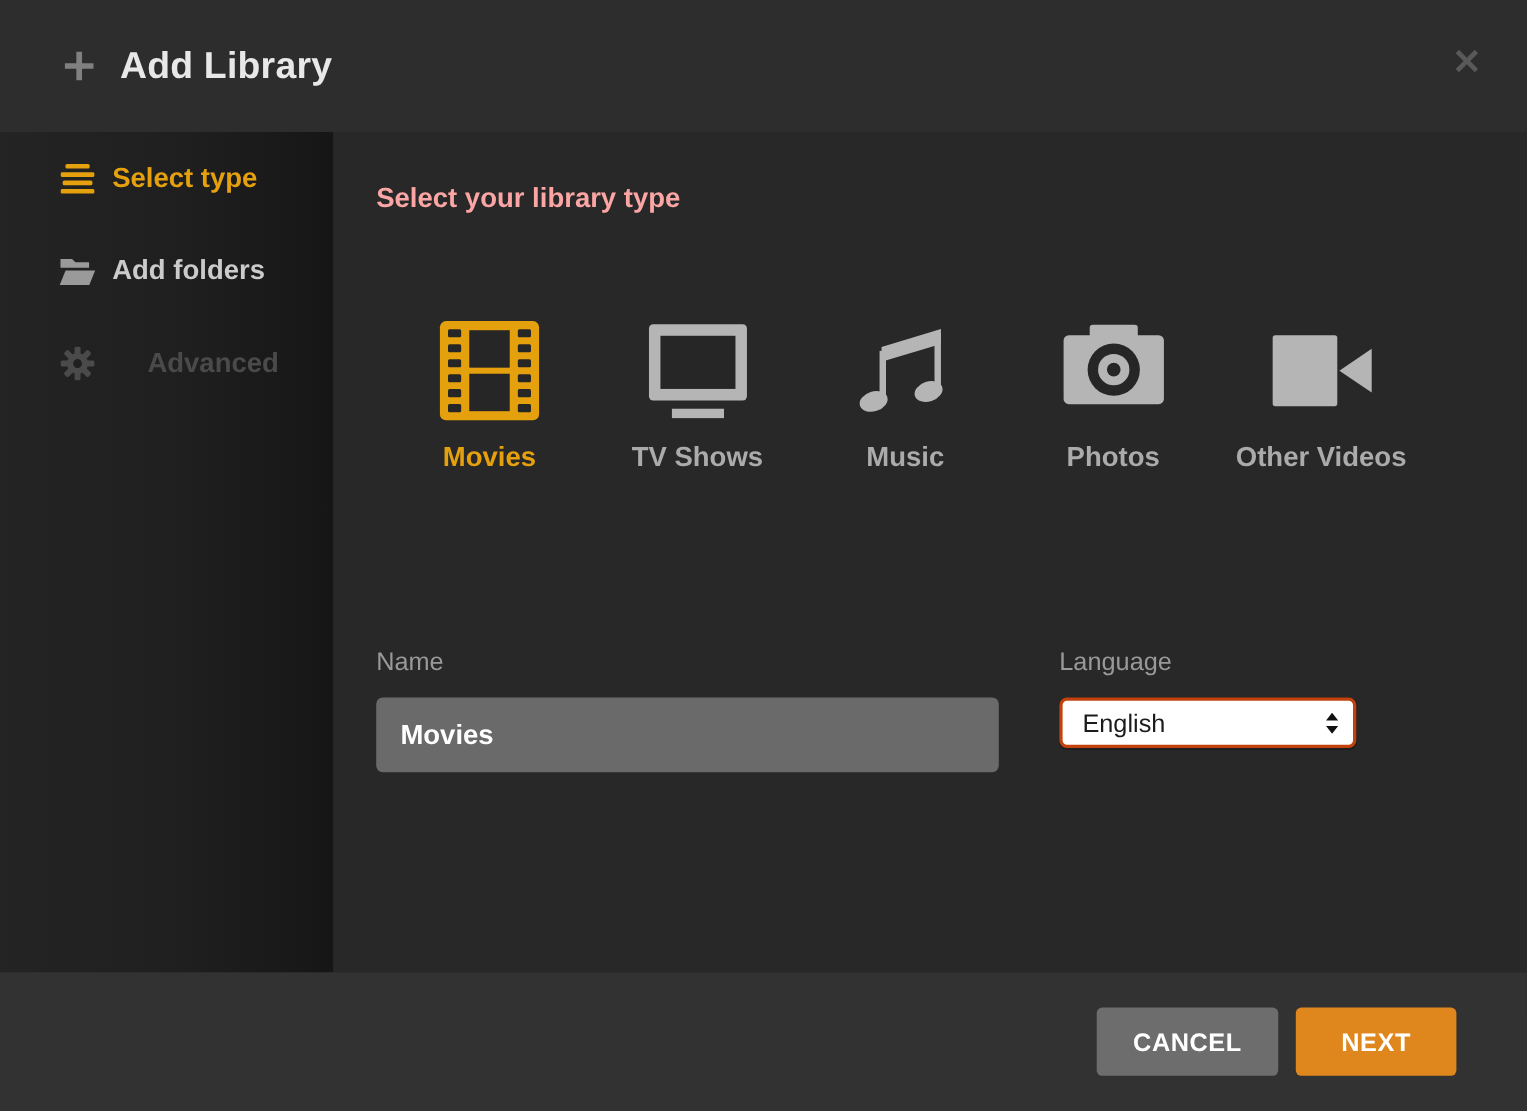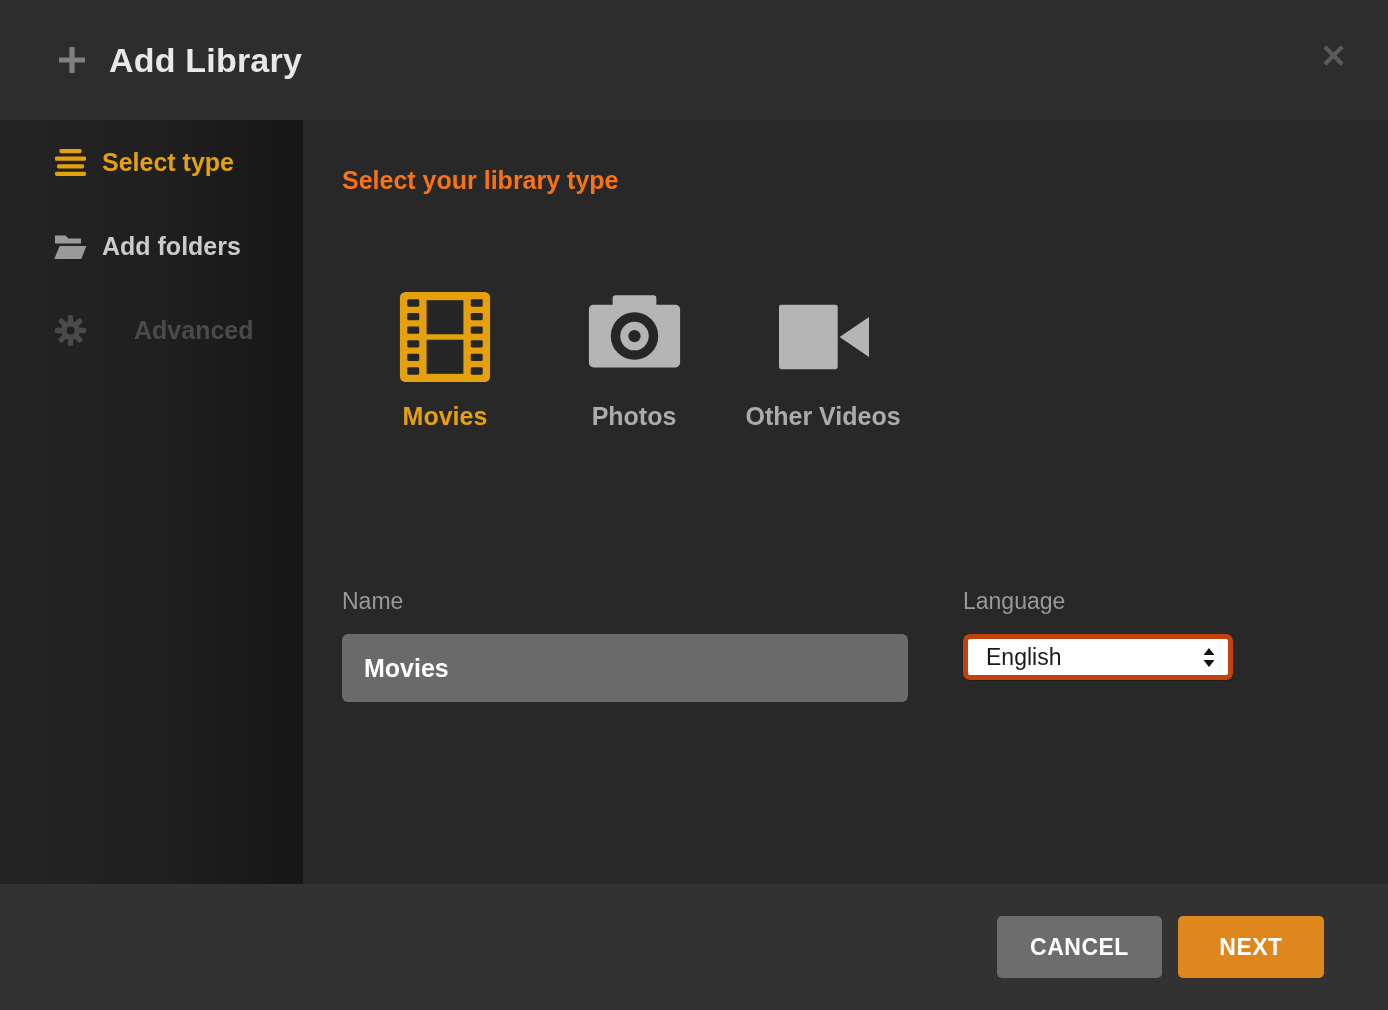--- a/index.html
+++ b/index.html
@@ -53,21 +53,21 @@
     color:#cbcbcb; font-size:25px; font-weight:600; cursor:pointer;
   }
   .side-item.active   { color:var(--gold,#e5a00d); }
   .side-item.disabled { color:#4a4a4a; cursor:default;gap:47px; }
   .side-icon { width:33px; display:flex; justify-content:center; }
   .side-icon svg { display:block; }
 
   
   .section-heading {
     position:absolute; left:39px;
-    font-size:25px; font-weight:600; color:#f97316;
+    font-size:25px; font-weight:600; color:#fca5a5;
   }
   .heading-types { top:46px; }
   .heading-name  { top:400px; }
 
   .type-row {
     position:absolute; left:66px; top:171px;
     display:flex; gap:37px;
   }
   .type-item {
     width:152px; display:flex; flex-direction:column; align-items:center;
@@ -94,21 +94,21 @@
     width:566px; height:68px;
     background:#6a6a6a; border:none; border-radius:6px;
     color:#ffffff; font-size:25px; font-weight:600;
     font-family:"Liberation Sans", sans-serif;
     padding:0 22px; outline:none;
   }
 
   .select-box {
     position:absolute; left:660px; top:514px;
     width:270px; height:46px;
-    background:#ffffff; border:5px solid #c2410c; border-radius:7px;
+    background:#ffffff; border:3px solid #c2410c; border-radius:7px;
     display:flex; align-items:center; justify-content:space-between;
     padding:0 13px 0 18px; cursor:pointer;
     box-shadow:0 1px 1px rgba(0,0,0,0.25);
   }
   .select-value { font-size:23px; color:#1b1b1b; }
   .select-arrows { color:#111111; display:flex; }
 
   
   .btn {
     height:62px; border:none; border-radius:5px; cursor:pointer;
@@ -204,21 +204,45 @@
             <rect x="78" y="68.2" width="13" height="8" rx="1.5"></rect>
             <rect x="78" y="83" width="13" height="8" rx="1.5"></rect>
             <rect x="30" y="10" width="40" height="37"></rect>
             <rect x="30" y="53" width="40" height="37"></rect>
           </g>
         </svg>
       </span>
       <span class="type-label">Movies</span>
     </div>
 
-
+    <div class="type-item">
+      <span class="type-icon">
+        <svg width="95" height="90" viewBox="0 0 100 95">
+          <rect x="3" y="3" width="94" height="73" rx="4" fill="currentColor"></rect>
+          <rect x="14" y="14" width="72" height="51" fill="#262626"></rect>
+          <rect x="25" y="84" width="50" height="9" fill="currentColor"></rect>
+        </svg>
+      </span>
+      <span class="type-label">TV Shows</span>
+    </div>
+
+    <div class="type-item">
+      <span class="type-icon">
+        <svg width="90" height="92" viewBox="0 0 100 100">
+          <g fill="currentColor">
+            <polygon points="26,26 86,8 86,23 26,41"></polygon>
+            <rect x="24" y="30" width="6.5" height="50"></rect>
+            <rect x="79.5" y="12" width="6.5" height="58"></rect>
+            <ellipse cx="18" cy="81" rx="14.5" ry="10" transform="rotate(-18 18 81)"></ellipse>
+            <ellipse cx="73.5" cy="71" rx="14.5" ry="10" transform="rotate(-18 73.5 71)"></ellipse>
+          </g>
+        </svg>
+      </span>
+      <span class="type-label">Music</span>
+    </div>
 
     <div class="type-item">
       <span class="type-icon">
         <svg width="95" height="88" viewBox="0 0 100 92">
           <rect x="27" y="2" width="46" height="18" rx="3" fill="currentColor"></rect>
           <rect x="2" y="12" width="96" height="66" rx="5" fill="currentColor"></rect>
           <circle cx="50" cy="45" r="25" fill="#262626"></circle>
           <circle cx="50" cy="45" r="15" fill="currentColor"></circle>
           <circle cx="50" cy="45" r="6.5" fill="#262626"></circle>
         </svg>

